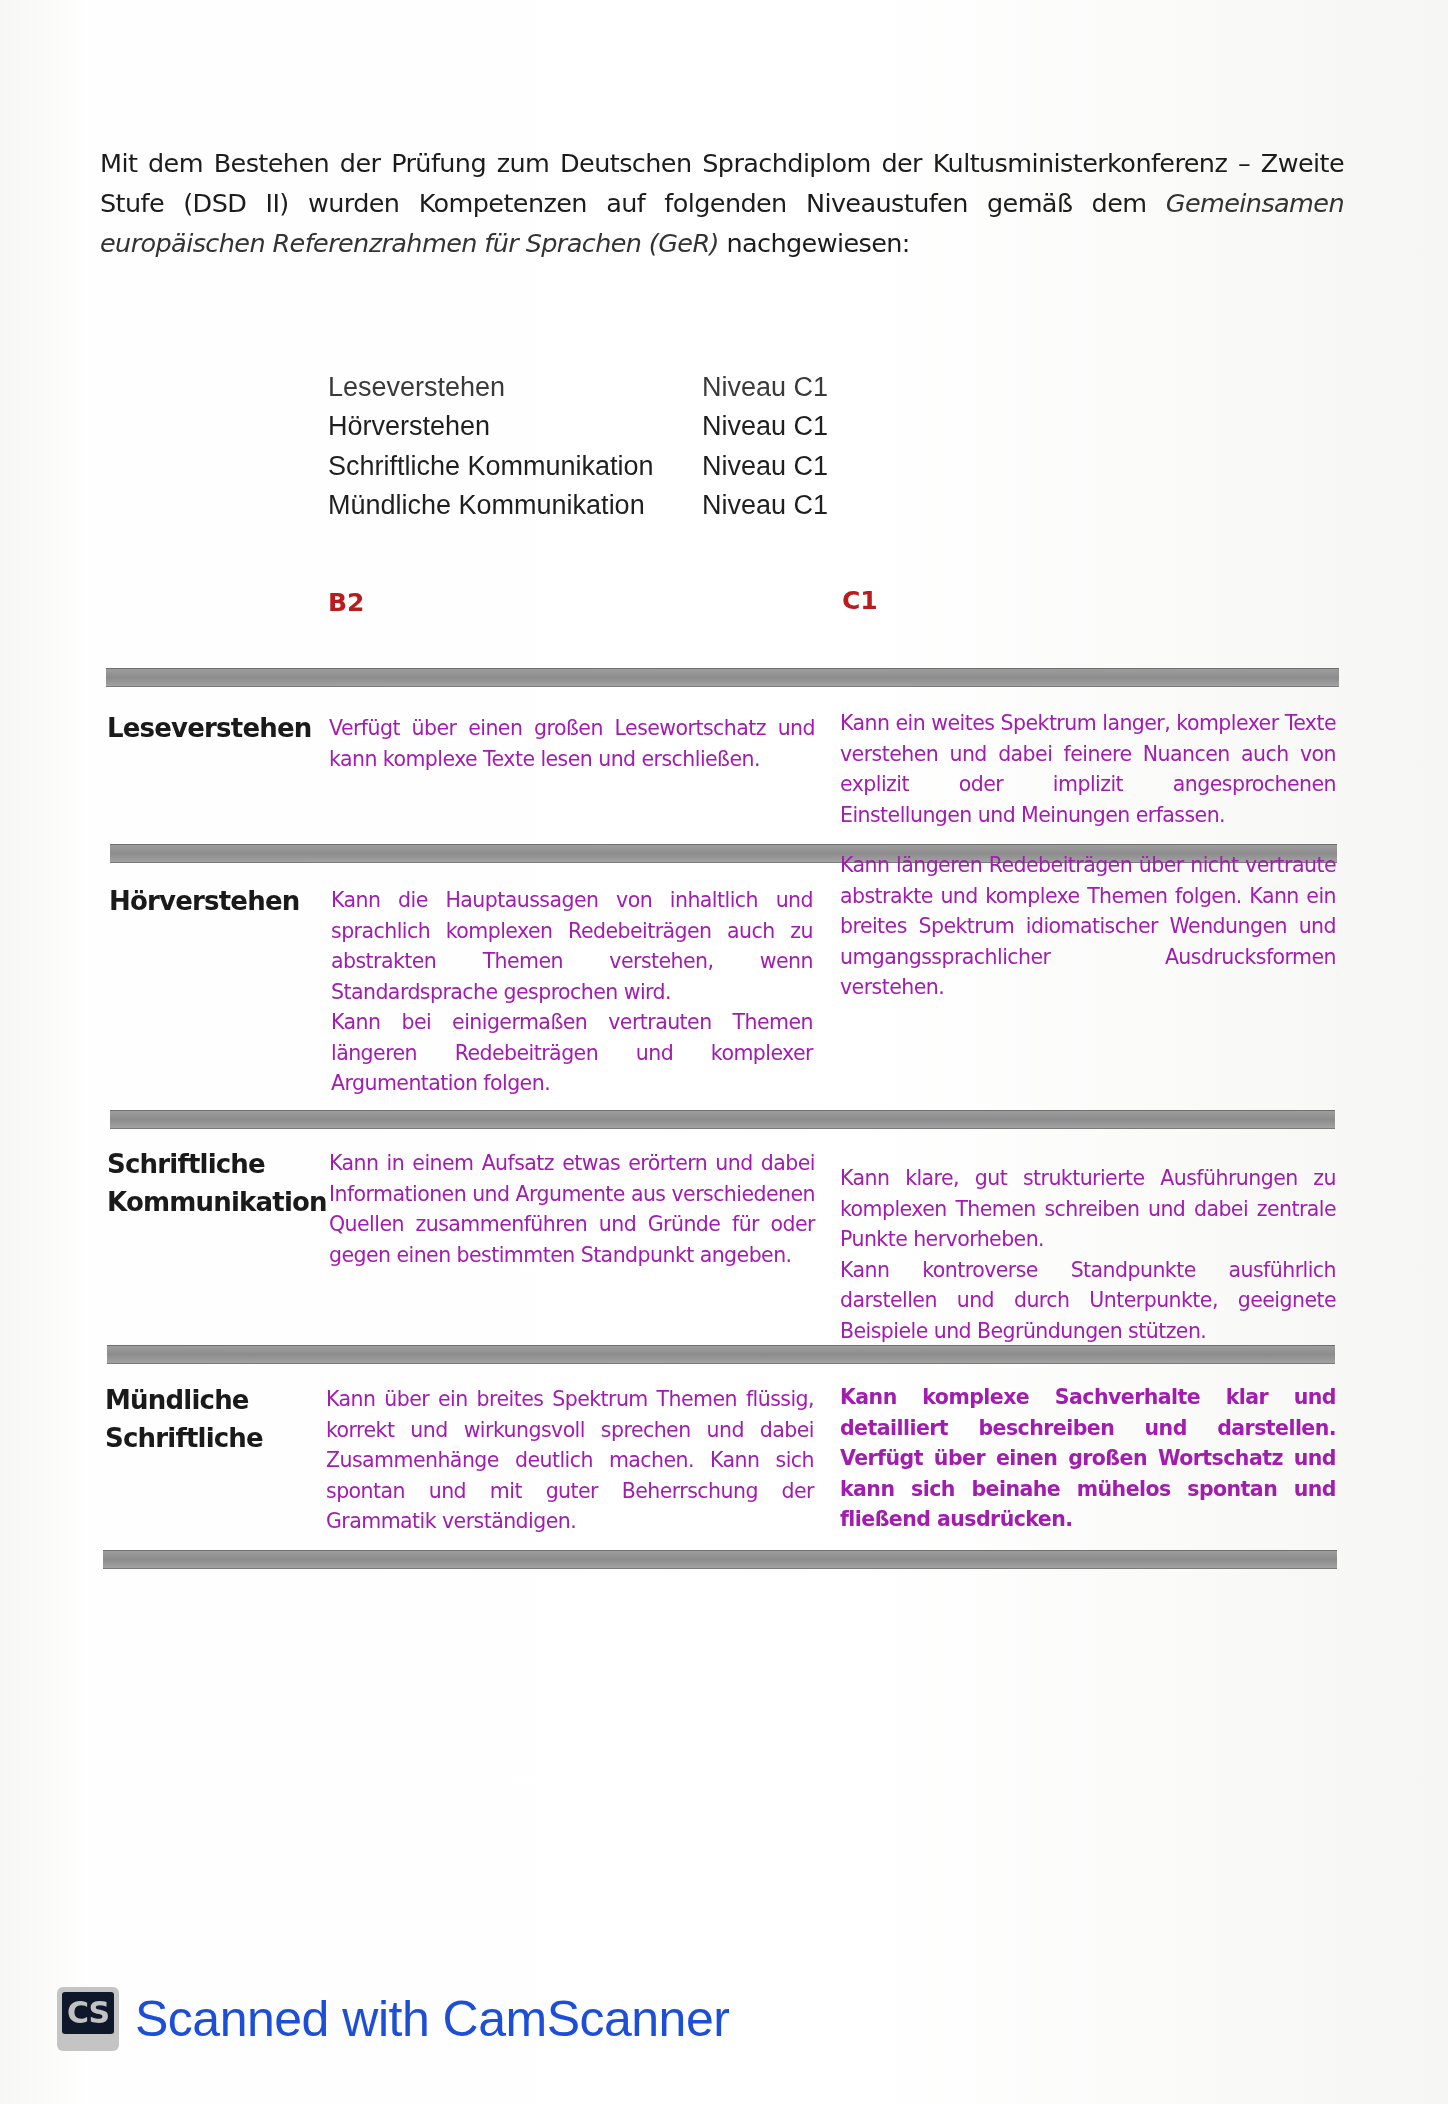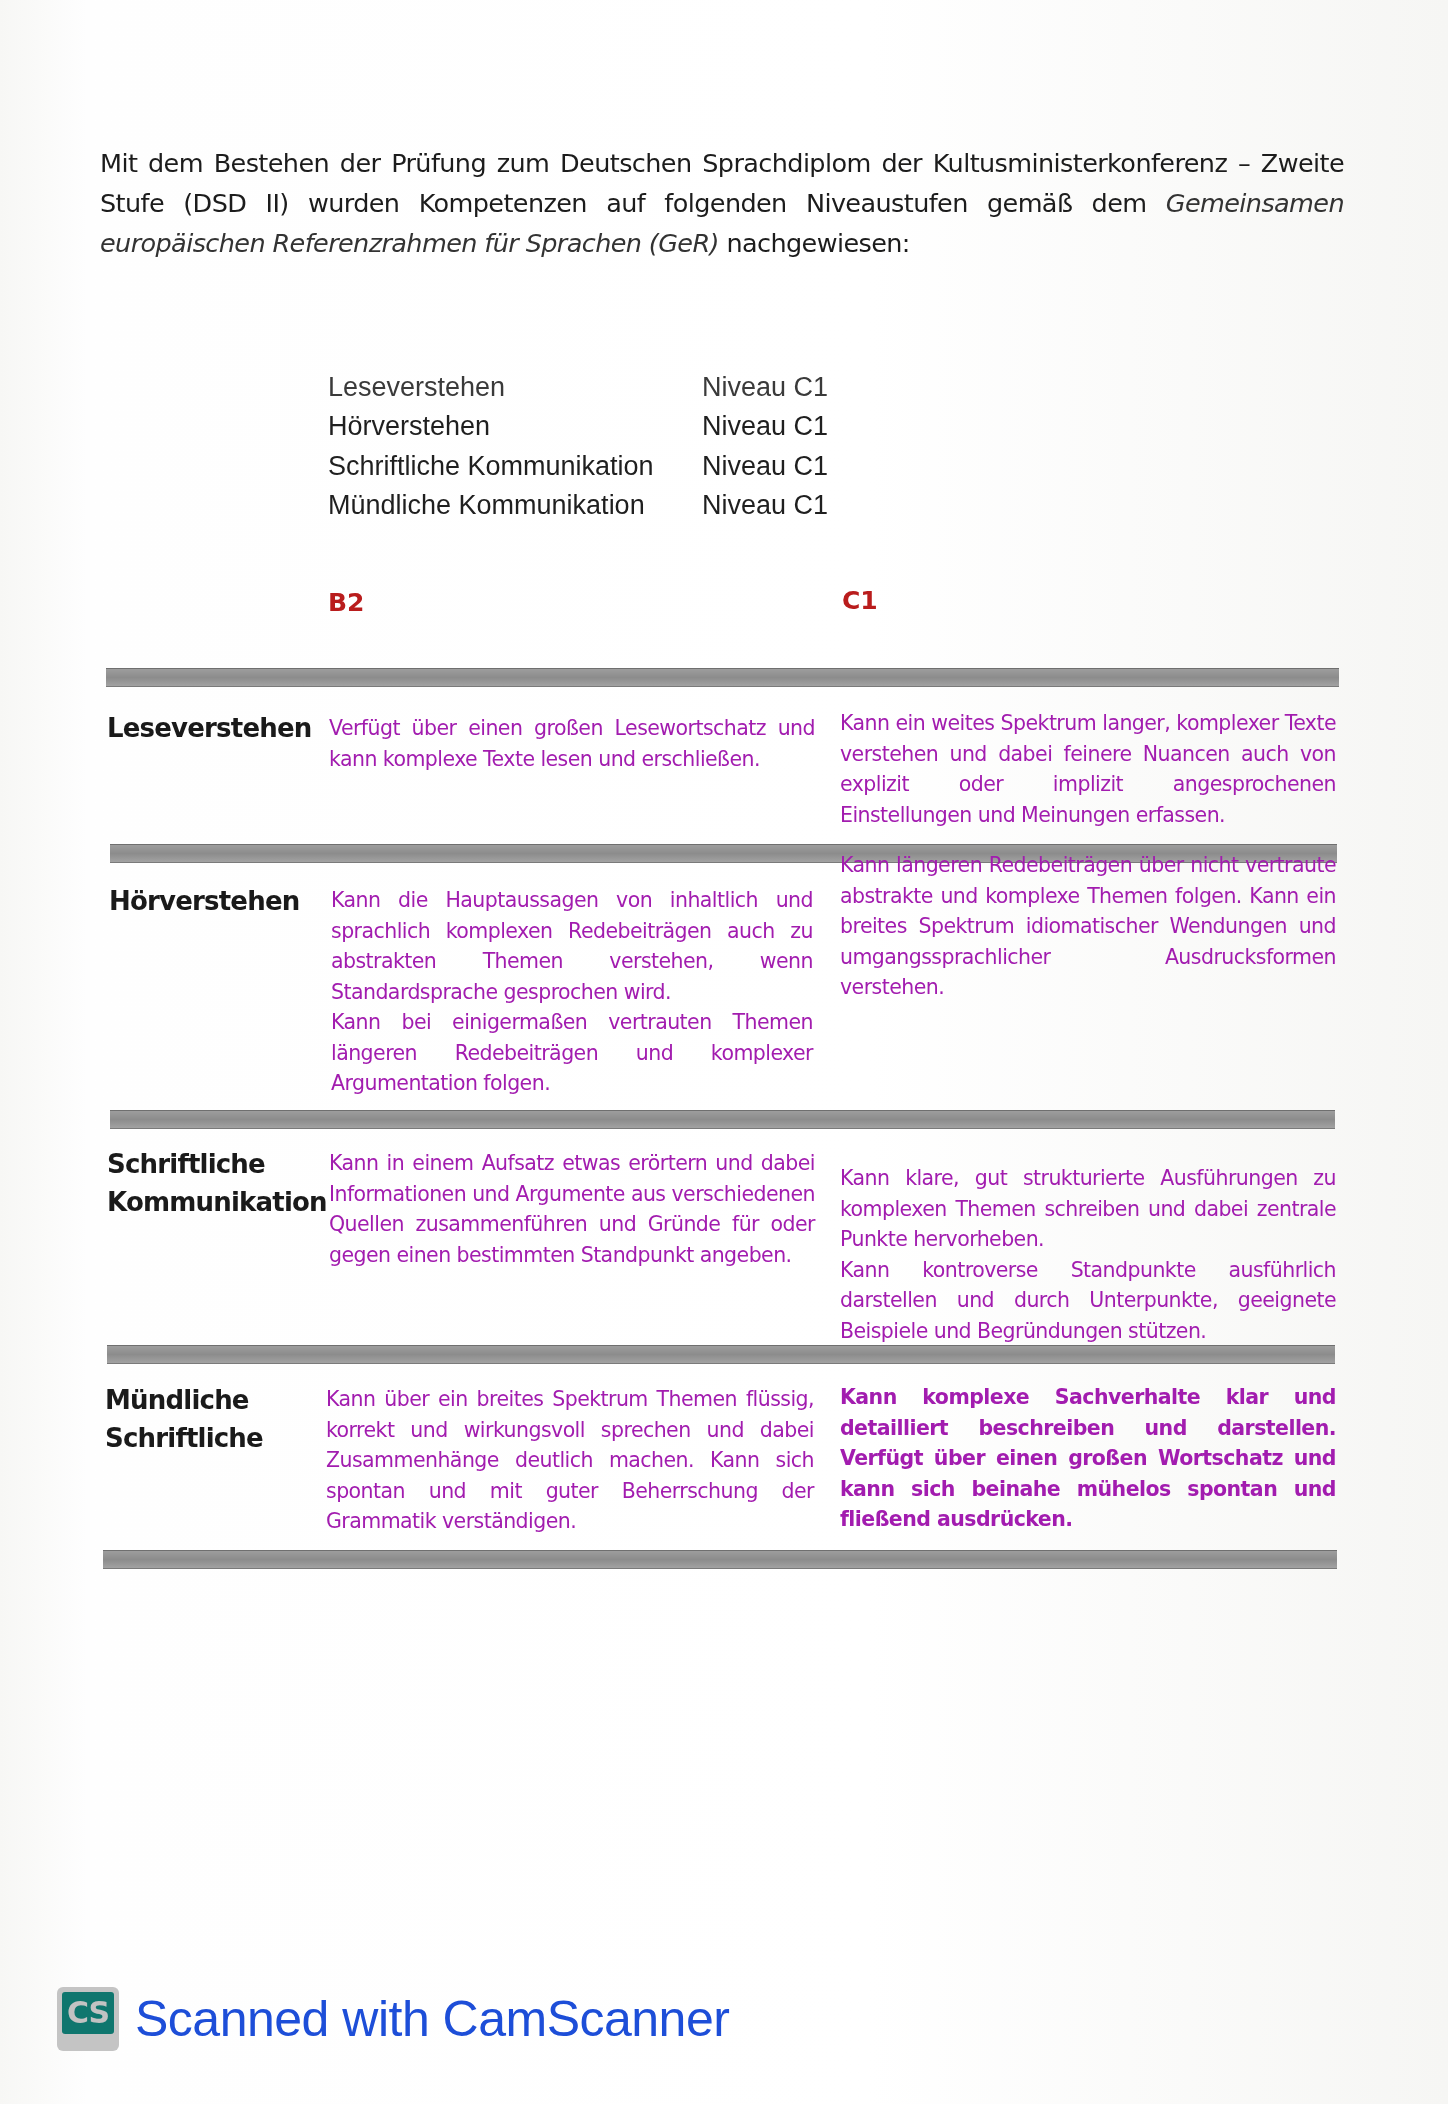--- a/index.html
+++ b/index.html
@@ -49,21 +49,21 @@
   .cell.b2 { left: 329px; width: 486px; }
   .cell.c1 { left: 840px; width: 496px; }
 
   .watermark { position: absolute; left: 57px; top: 1987px; display: flex; align-items: center; }
   .cs-logo {
     width: 62px; height: 64px; border-radius: 6px; background: #c4c4c4;
     position: relative; box-sizing: border-box;
   }
   .cs-logo .inner {
     position: absolute; left: 5px; top: 5px; right: 5px; height: 42px;
-    background: #0f766e; border-radius: 3px; text-align: center;
+    background: #0f172a; border-radius: 3px; text-align: center;
     font-family: "DejaVu Sans", sans-serif; font-weight: bold; font-size: 30px;
     line-height: 42px; color: #c2c2c2; letter-spacing: -1px;
   }
   .watermark .wm-text {
     margin-left: 16px; font-family: "Liberation Sans", sans-serif;
     font-size: 50px; color: #1d4ed8; letter-spacing: -0.5px;
   }
 </style>
 </head>
 <body>

